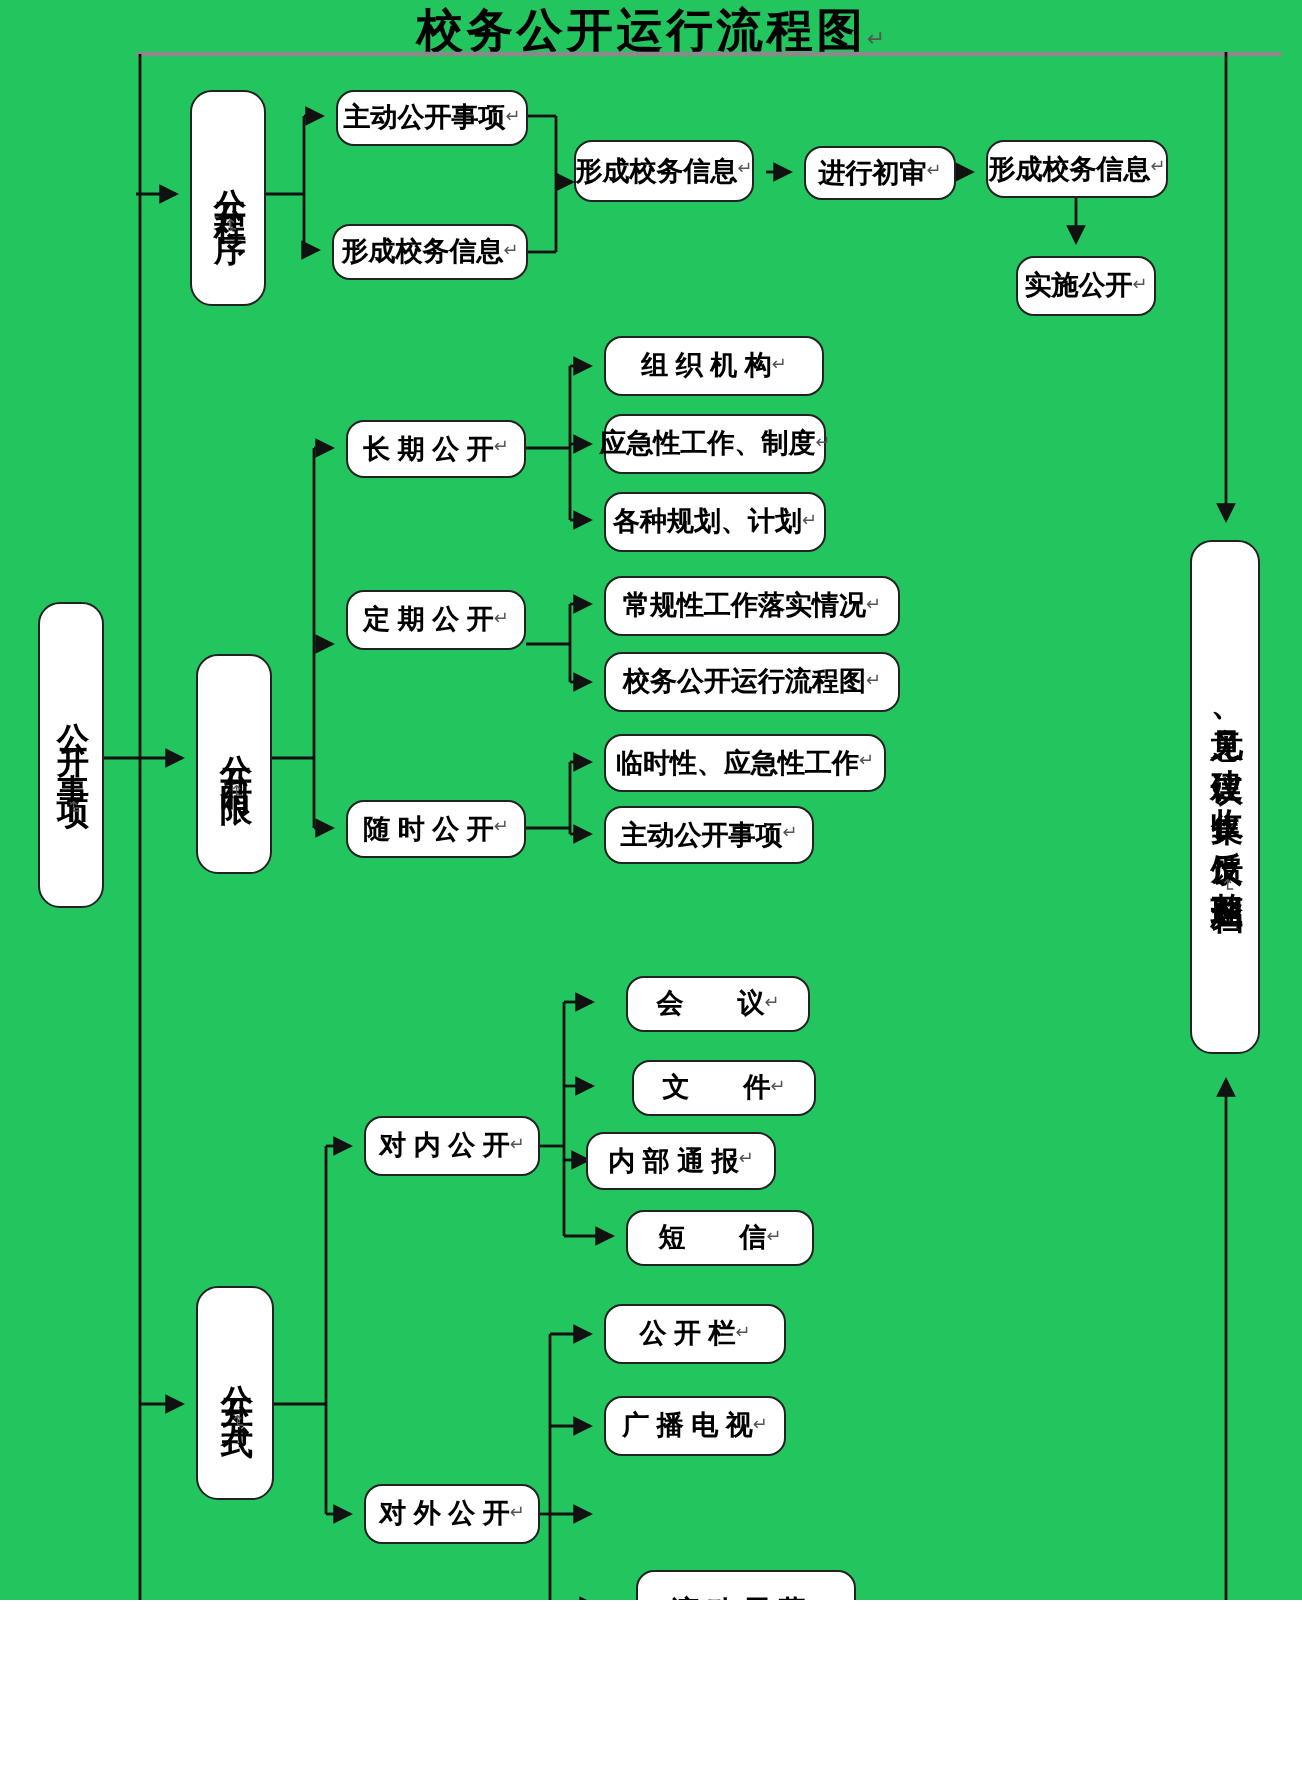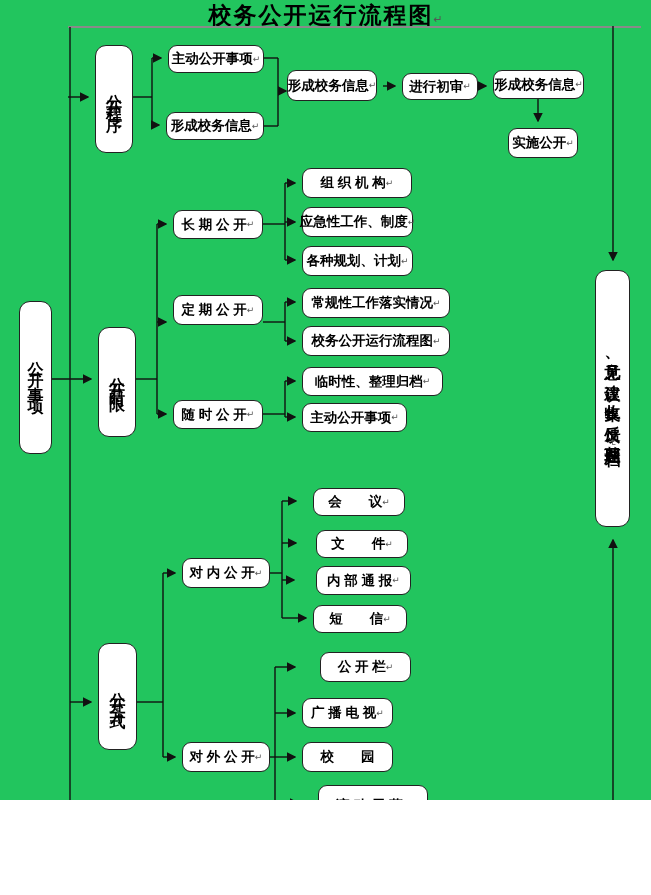--- a/index.html
+++ b/index.html
@@ -111,27 +111,26 @@
   <div class="box" style="left:508px;top:128px;width:70px;height:30px"><span class="lbl">实施公开</span><span class="eol">↵</span></div>
 
   <div class="box" style="left:173px;top:210px;width:90px;height:29px"><span class="lbl">长 期 公 开</span><span class="eol">↵</span></div>
   <div class="box" style="left:173px;top:295px;width:90px;height:30px"><span class="lbl">定 期 公 开</span><span class="eol">↵</span></div>
   <div class="box" style="left:173px;top:400px;width:90px;height:29px"><span class="lbl">随 时 公 开</span><span class="eol">↵</span></div>
   <div class="box" style="left:302px;top:168px;width:110px;height:30px"><span class="lbl">组 织 机 构</span><span class="eol">↵</span></div>
   <div class="box" style="left:302px;top:207px;width:111px;height:30px"><span class="lbl">应急性工作、制度</span><span class="eol">↵</span></div>
   <div class="box" style="left:302px;top:246px;width:111px;height:30px"><span class="lbl">各种规划、计划</span><span class="eol">↵</span></div>
   <div class="box" style="left:302px;top:288px;width:148px;height:30px"><span class="lbl">常规性工作落实情况</span><span class="eol">↵</span></div>
   <div class="box" style="left:302px;top:326px;width:148px;height:30px"><span class="lbl">校务公开运行流程图</span><span class="eol">↵</span></div>
-  <div class="box" style="left:302px;top:367px;width:141px;height:29px"><span class="lbl">临时性、整理归档</span><span class="eol">↵</span></div>
+  <div class="box" style="left:302px;top:367px;width:141px;height:29px"><span class="lbl">临时性、应急性工作</span><span class="eol">↵</span></div>
   <div class="box" style="left:302px;top:403px;width:105px;height:29px"><span class="lbl">主动公开事项</span><span class="eol">↵</span></div>
 
   <div class="box" style="left:182px;top:558px;width:88px;height:30px"><span class="lbl">对 内 公 开</span><span class="eol">↵</span></div>
   <div class="box" style="left:182px;top:742px;width:88px;height:30px"><span class="lbl">对 外 公 开</span><span class="eol">↵</span></div>
   <div class="box" style="left:313px;top:488px;width:92px;height:28px"><span class="lbl">会　　议</span><span class="eol">↵</span></div>
   <div class="box" style="left:316px;top:530px;width:92px;height:28px"><span class="lbl">文　　件</span><span class="eol">↵</span></div>
-  <div class="box" style="left:316px;top:566px;width:95px;height:29px"><span class="lbl">内 部 通 报</span><span class="eol">↵</span></div>
+  <div class="box" style="left:293px;top:566px;width:95px;height:29px"><span class="lbl">内 部 通 报</span><span class="eol">↵</span></div>
   <div class="box" style="left:313px;top:605px;width:94px;height:28px"><span class="lbl">短　　信</span><span class="eol">↵</span></div>
-  <div class="box" style="left:320px;top:652px;width:91px;height:30px"><span class="lbl">公 开 栏</span><span class="eol">↵</span></div>
+  <div class="box" style="left:302px;top:652px;width:91px;height:30px"><span class="lbl">公 开 栏</span><span class="eol">↵</span></div>
   <div class="box" style="left:302px;top:698px;width:91px;height:30px"><span class="lbl">广 播 电 视</span><span class="eol">↵</span></div>
-  <div class="box" style="left:302px;top:742px;width:91px;height:30px"><span class="lbl">校　　园</span><span class="eol"></span></div>
   <div class="box fs14" style="left:318px;top:785px;width:110px;height:40px"><span class="lbl">滚 动 屏 幕</span><span class="eol">↵</span></div>
 
 </div>
 
 </body></html>

